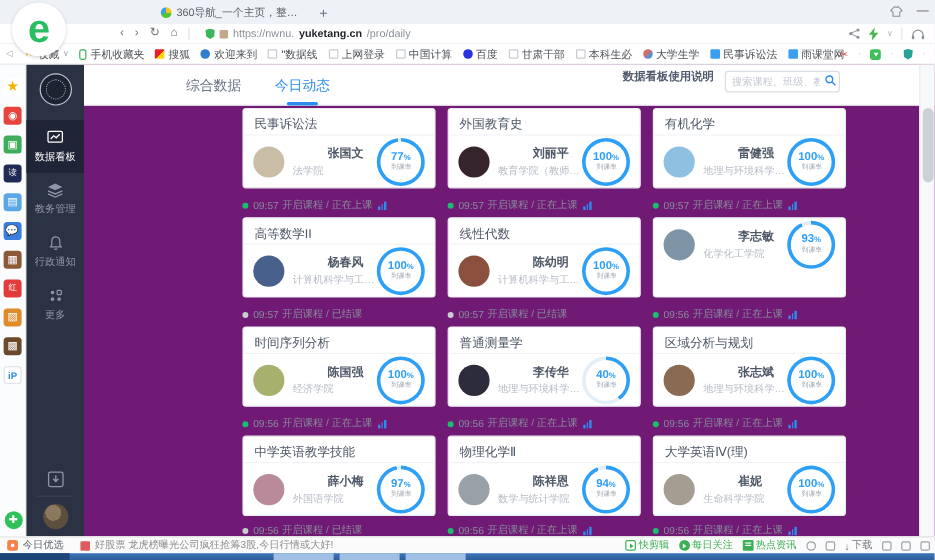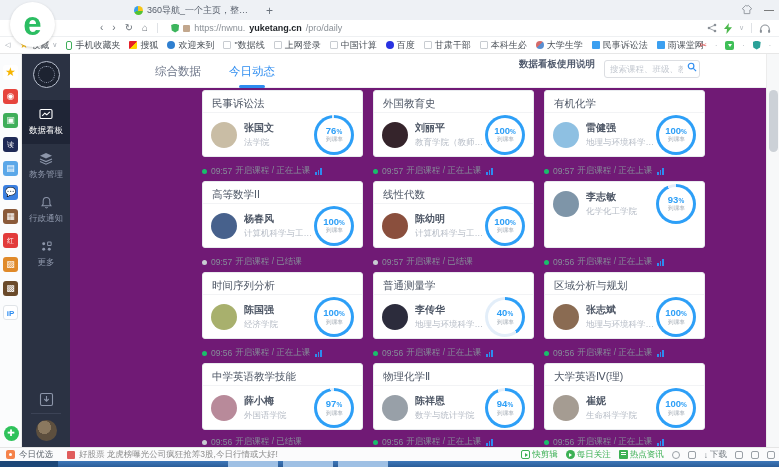--- a/index.html
+++ b/index.html
@@ -90,21 +90,21 @@
   .scroll-thumb { position:absolute; top:36px; left:2px; width:9px; height:62px; border-radius:5px; background:#ccd1d7; }
 
   .content { position:absolute; top:34px; left:0; right:13px; bottom:0; padding:1px 0 0 132px; overflow:hidden; }
   .cards-row { display:flex; gap:10px; }
   .card { width:161px; height:67px; background:#fff; border:1px solid #e9ebef; border-radius:3px; flex:none; }
   .card-title { padding:6px 9px 0; font-size:10.5px; color:#4e5766; height:22px; border-bottom:1px solid #f2f3f5;
                 white-space:nowrap; overflow:hidden; text-overflow:ellipsis; }
   .card-body { display:flex; align-items:center; padding:0 8px; height:43px; }
   .avatar { width:26px; height:26px; border-radius:50%; flex:none; }
   .t-info { margin-left:7px; min-width:0; flex:1; }
-  .t-name { font-size:10px; color:#4e5766; font-weight:bold; white-space:nowrap; overflow:hidden; }
+  .t-name { font-size:10px; color:#4e5766; font-weight:bold; white-space:nowrap; overflow:hidden;margin-left:29px; }
   .t-dept { font-size:8.5px; color:#b5bbc5; margin-top:2px; white-space:nowrap; overflow:hidden; text-overflow:ellipsis; }
   .ring { width:40px; height:40px; border-radius:50%; position:relative; flex:none; }
   .ring-inner { position:absolute; inset:3px; background:#fff; border-radius:50%; display:flex; flex-direction:column;
                 align-items:center; justify-content:center; line-height:1; }
   .ring-pct { font-size:9.5px; font-weight:bold; color:#2d9ff7; }
   .ring-pct .pc { font-size:6.5px; }
   .ring-label { font-size:7px; color:#9aa3ad; transform:scale(.8); margin-top:1px; }
 
   .row-head { display:flex; gap:10px; margin:8px 0 4px; }
   .row-head.tight { margin-top:6px; }
@@ -343,21 +343,21 @@
           <div class="card">
             <div class="card-title">民事诉讼法</div>
             <div class="card-body">
               <span class="avatar" style="background: rgb(201, 189, 165);"></span>
               <div class="t-info">
                 <div class="t-name">张国文</div>
                 <div class="t-dept">法学院</div>
               </div>
               <div class="ring" style="background: conic-gradient(rgb(45, 159, 247) 352.8deg, rgb(227, 238, 249) 352.8deg);">
                 <div class="ring-inner">
-                    <div class="ring-pct"><span>76</span><span class="pc">%</span></div>
+                    <div class="ring-pct"><span>77</span><span class="pc">%</span></div>
                     <div class="ring-label">到课率</div>
                   </div>
               </div>
             </div>
           </div>
           <div class="card">
             <div class="card-title">外国教育史</div>
             <div class="card-body">
               <span class="avatar" style="background: rgb(53, 36, 43);"></span>
               <div class="t-info">

